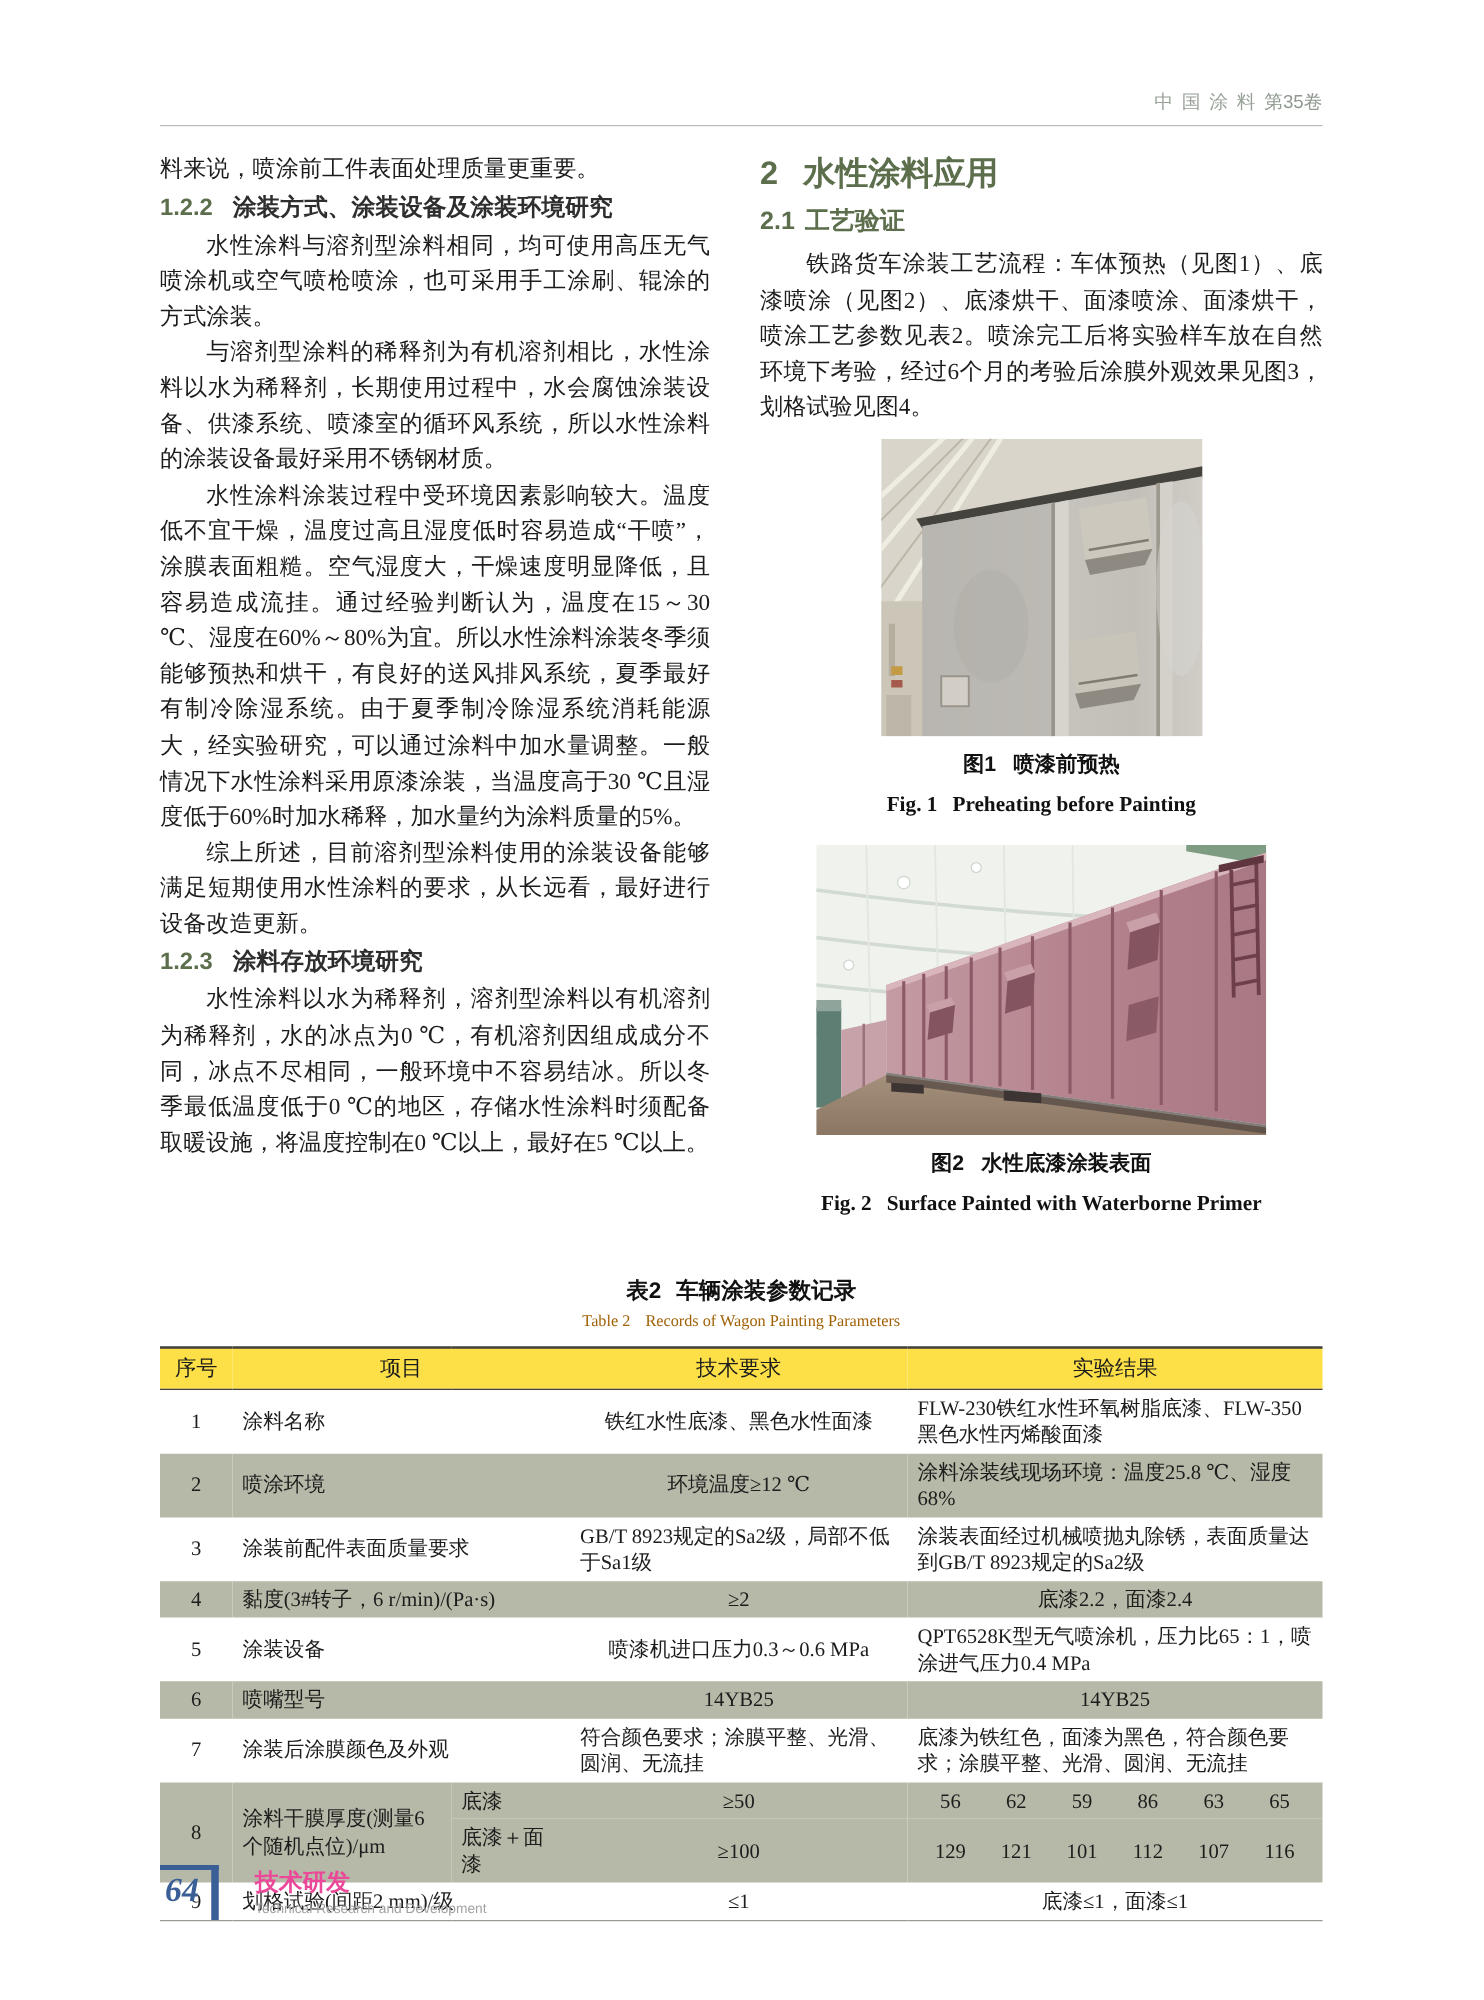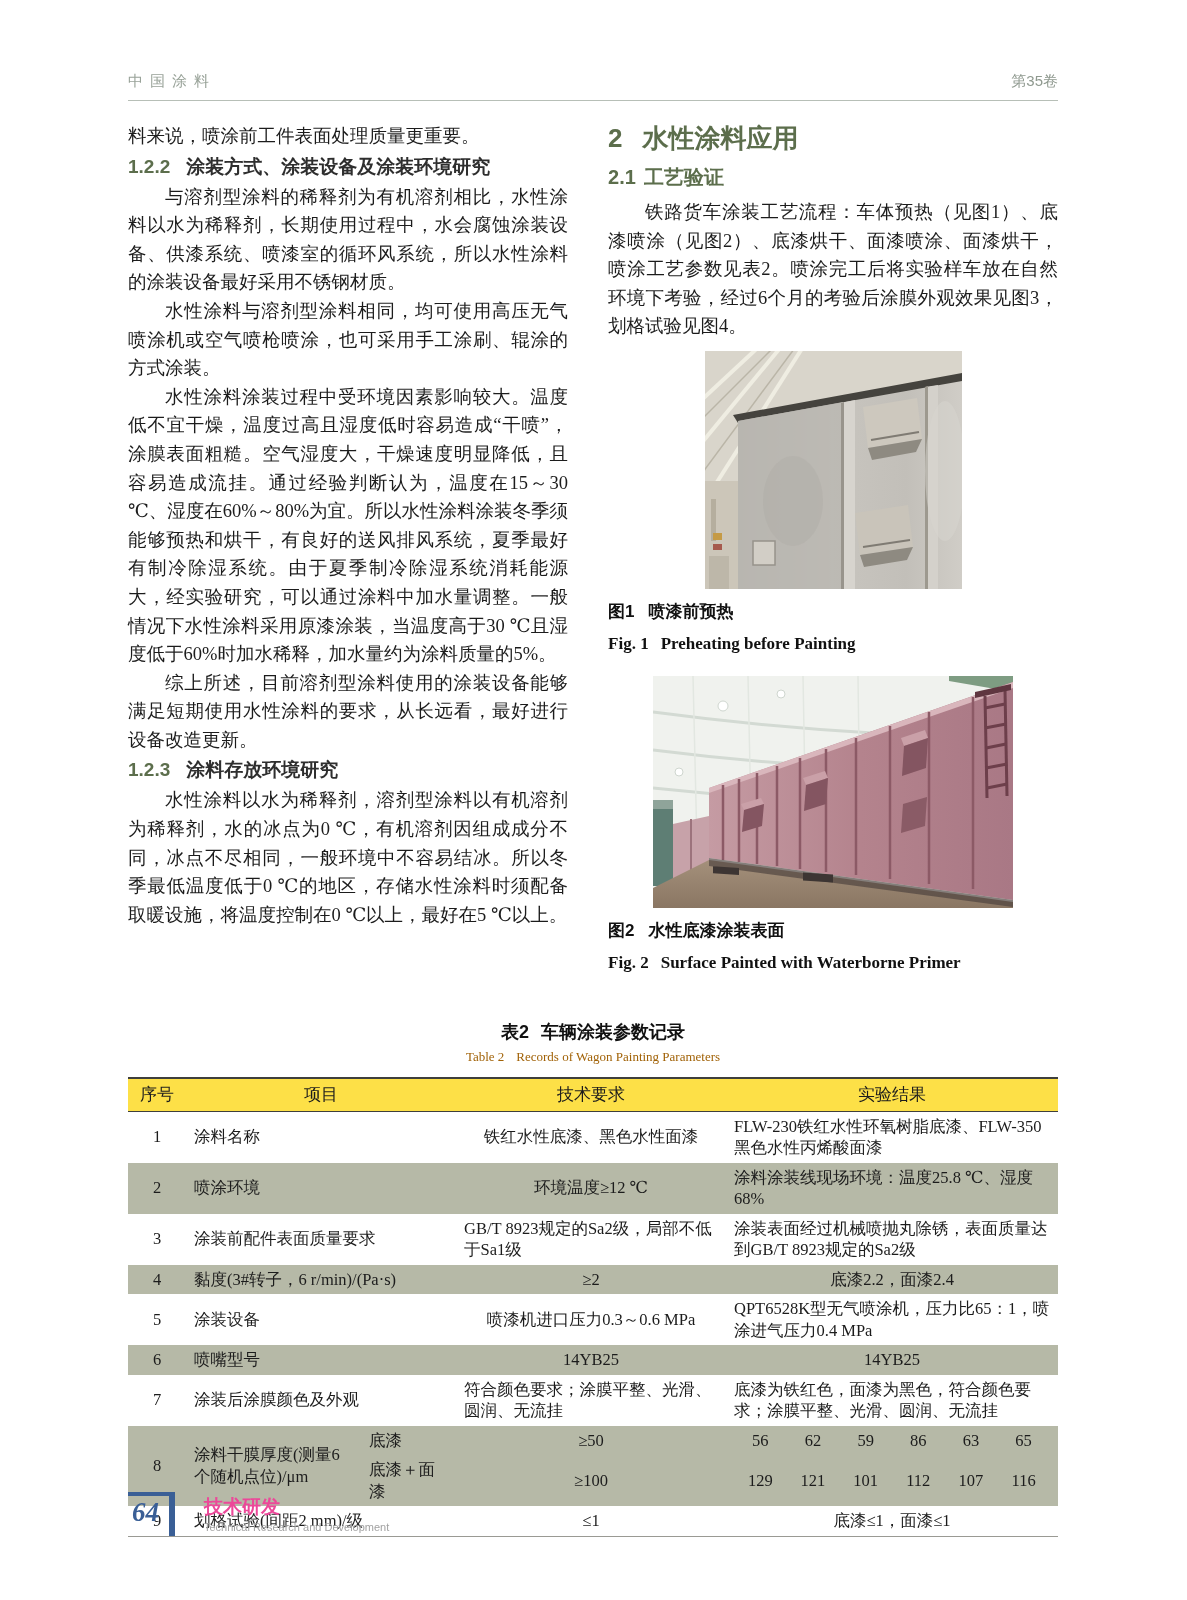--- a/index.html
+++ b/index.html
@@ -1,41 +1,41 @@
 <!DOCTYPE html>
 <html><head>
 <meta charset="utf-8">
 <style>
   html,body{margin:0;padding:0;background:#ffffff;}
   .page{position:relative;width:1187px;height:1600px;background:#ffffff;overflow:hidden;
         font-family:"Liberation Serif","DejaVu Serif",serif;color:#1c1c1c;}
   
   .running-head{position:absolute;left:128px;top:72px;width:930px;display:flex;
-      justify-content:space-between;align-items:flex-end;border-bottom:1px solid #b7bfb7;
+      justify-content:flex-end;align-items:flex-end;border-bottom:1px solid #b7bfb7;
       padding-bottom:9px;font-family:"Liberation Sans","DejaVu Sans",sans-serif;}
   .journal{font-size:15px;color:#98a298;letter-spacing:7px;}
   .volume{font-size:15px;color:#8f998f;}
   
   .columns{position:absolute;left:128px;top:122px;width:930px;display:flex;gap:40px;}
   .col-left{width:448px;}
   .col-right{width:458px;}
   .body-text{font-size:18.5px;line-height:28.6px;text-align:justify;}
   .body-text p{margin:0;}
   .indent{text-indent:2em;}
   .sec-head{font-family:"Liberation Sans","DejaVu Sans",sans-serif;font-weight:bold;
       font-size:19px;line-height:30px;color:#2e2e2e;margin:1px 0;}
   .sec-head .num{color:#5c6e4c;margin-right:16px;}
   .h2{font-family:"Liberation Sans","DejaVu Sans",sans-serif;font-weight:bold;
       font-size:26px;color:#5c6e4c;margin:0 0 10px 0;line-height:32px;}
   .h2 .num{margin-right:20px;}
   .h3{font-family:"Liberation Sans","DejaVu Sans",sans-serif;font-weight:bold;
       font-size:20px;color:#5c6e4c;margin:2px 0 8px 0;line-height:26px;}
   .h3 .num{margin-right:8px;}
   
-  .figure{margin-top:10px;}
+  .figure{text-align:center;margin-top:10px;}
   .figure svg{display:block;margin:0 auto;}
   .cap-zh{font-family:"Liberation Sans","DejaVu Sans",sans-serif;font-weight:bold;
       font-size:17px;color:#111;margin-top:9px;}
   .cap-zh .label{margin-right:14px;}
   .cap-en{font-weight:bold;font-size:17px;color:#111;margin-top:3px;}
   .cap-en .label{margin-right:12px;}
   
   .table-section{position:absolute;left:128px;top:986px;width:930px;}
   .tbl-title-zh{text-align:center;font-family:"Liberation Sans","DejaVu Sans",sans-serif;
       font-weight:bold;font-size:18px;color:#111;margin-top:34px;}
@@ -74,22 +74,22 @@
     <span class="volume">第35卷</span>
   </div>
 
   <div class="columns">
 
     <div class="col-left body-text">
       <p>料来说，喷涂前工件表面处理质量更重要。</p>
       <div class="sec-head">
         <span class="num">1.2.2</span><span>涂装方式、涂装设备及涂装环境研究</span>
       </div>
+      <p class="indent">水性涂料与溶剂型涂料相同，均可使用高压无气喷涂机或空气喷枪喷涂，也可采用手工涂刷、辊涂的方式涂装。</p>
       <p class="indent">与溶剂型涂料的稀释剂为有机溶剂相比，水性涂料以水为稀释剂，长期使用过程中，水会腐蚀涂装设备、供漆系统、喷漆室的循环风系统，所以水性涂料的涂装设备最好采用不锈钢材质。</p>
-      <p class="indent">水性涂料与溶剂型涂料相同，均可使用高压无气喷涂机或空气喷枪喷涂，也可采用手工涂刷、辊涂的方式涂装。</p>
       <p class="indent">水性涂料涂装过程中受环境因素影响较大。温度低不宜干燥，温度过高且湿度低时容易造成“干喷”，涂膜表面粗糙。空气湿度大，干燥速度明显降低，且容易造成流挂。通过经验判断认为，温度在15～30 ℃、湿度在60%～80%为宜。所以水性涂料涂装冬季须能够预热和烘干，有良好的送风排风系统，夏季最好有制冷除湿系统。由于夏季制冷除湿系统消耗能源大，经实验研究，可以通过涂料中加水量调整。一般情况下水性涂料采用原漆涂装，当温度高于30 ℃且湿度低于60%时加水稀释，加水量约为涂料质量的5%。</p>
       <p class="indent">综上所述，目前溶剂型涂料使用的涂装设备能够满足短期使用水性涂料的要求，从长远看，最好进行设备改造更新。</p>
       <div class="sec-head">
         <span class="num">1.2.3</span><span>涂料存放环境研究</span>
       </div>
       <p class="indent">水性涂料以水为稀释剂，溶剂型涂料以有机溶剂为稀释剂，水的冰点为0 ℃，有机溶剂因组成成分不同，冰点不尽相同，一般环境中不容易结冰。所以冬季最低温度低于0 ℃的地区，存储水性涂料时须配备取暖设施，将温度控制在0 ℃以上，最好在5 ℃以上。</p>
     </div>
 
     <div class="col-right body-text">
       <div class="h2">

